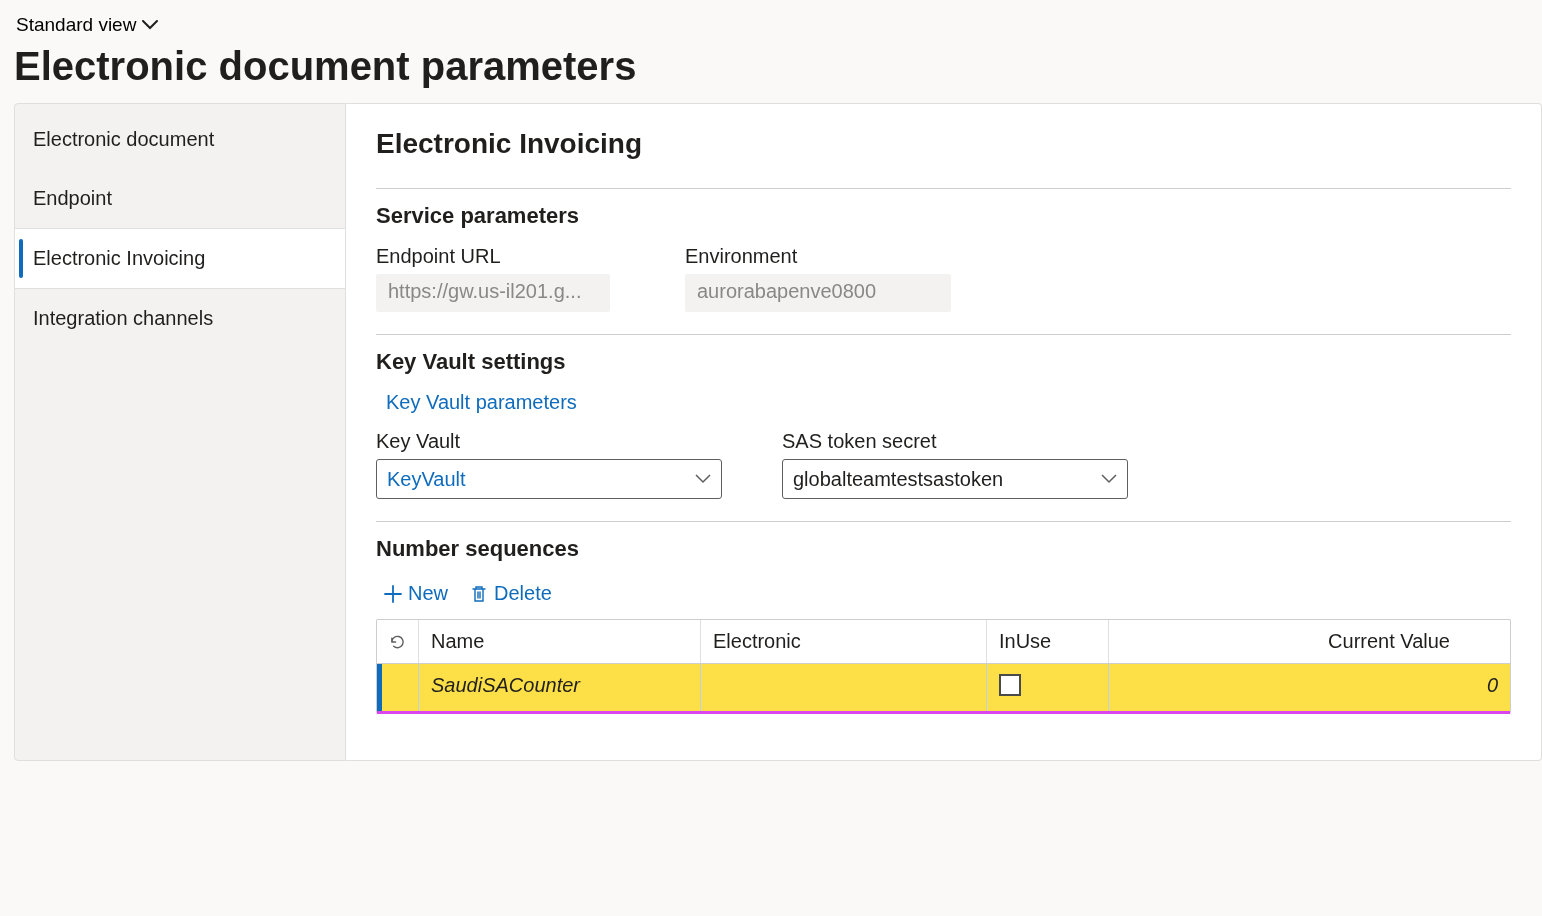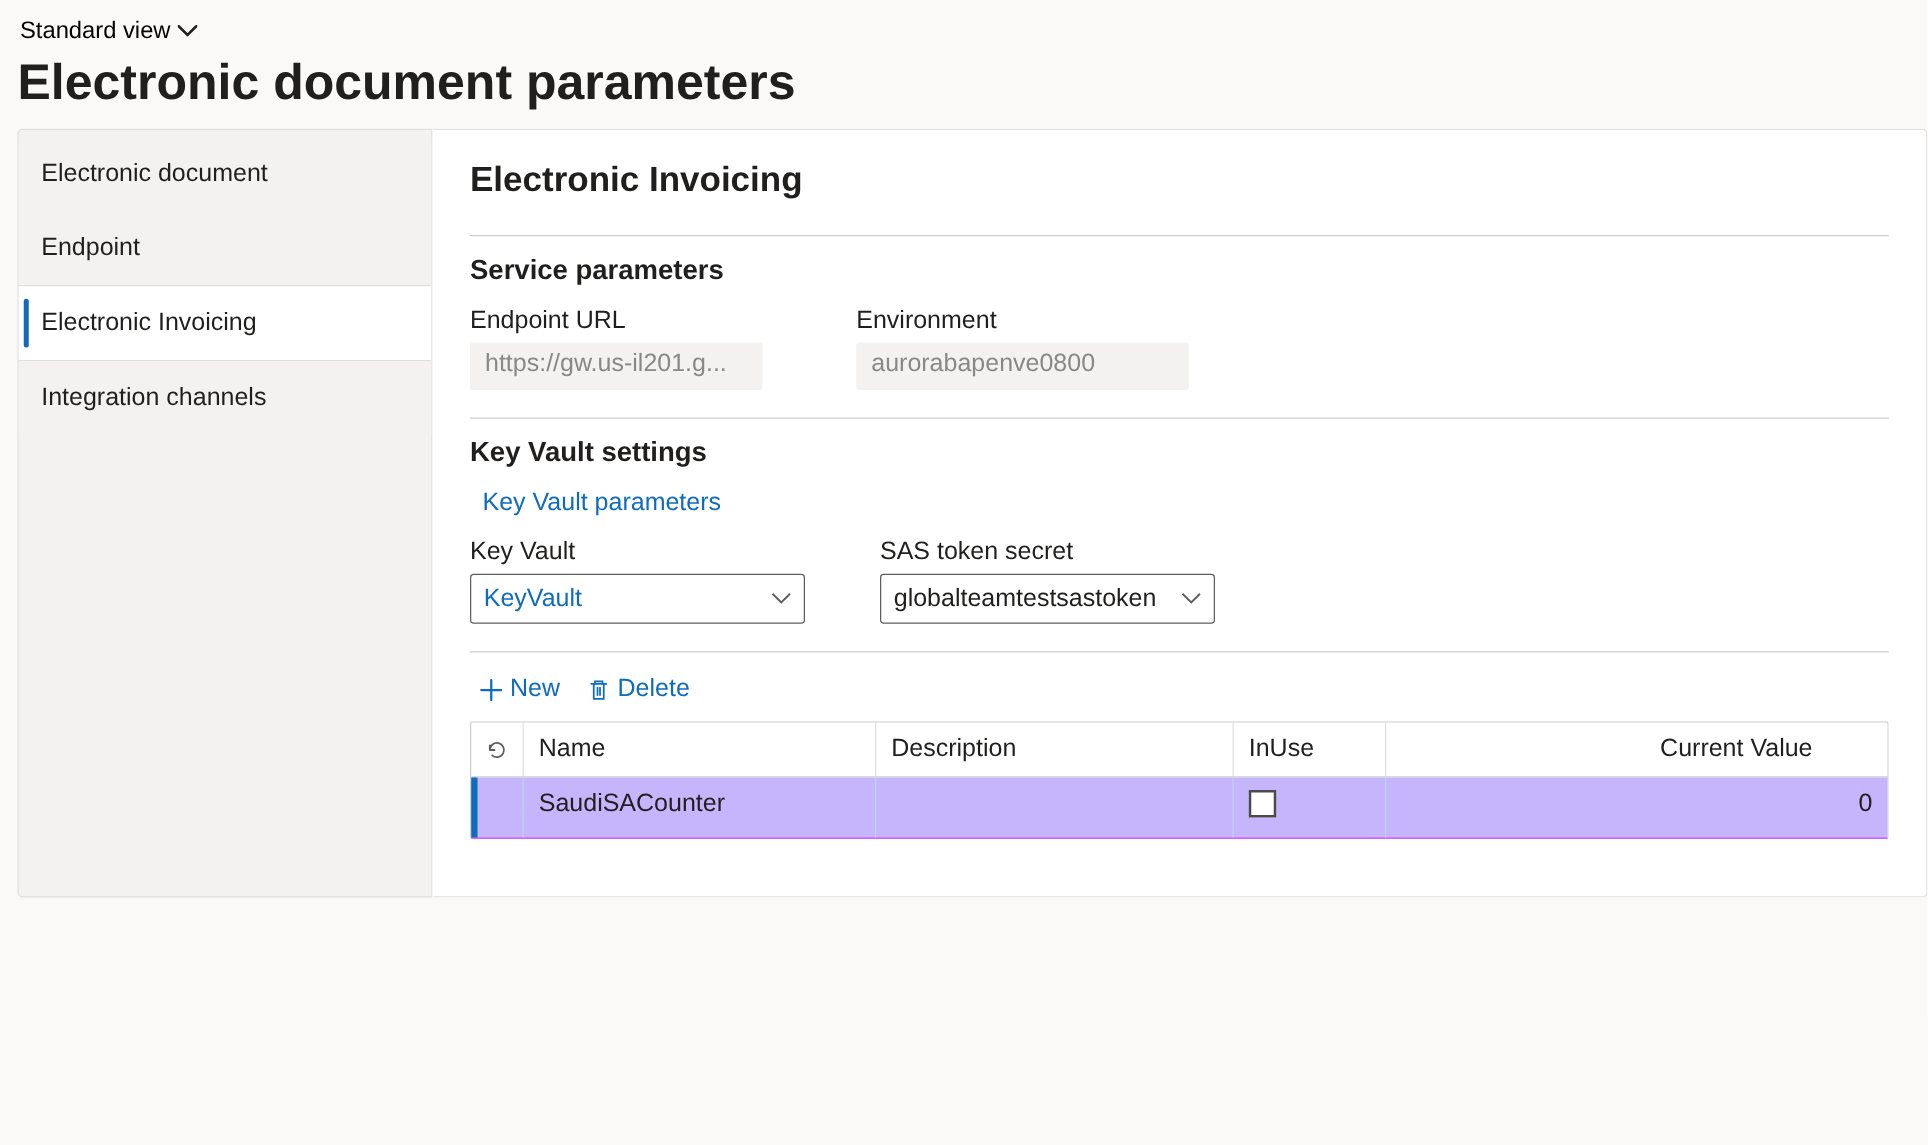--- a/index.html
+++ b/index.html
@@ -119,21 +119,21 @@
       margin-left: 10px;
       margin-bottom: 16px;
     }
     .combo-box {
       display: flex;
       align-items: center;
       justify-content: space-between;
       border: 1px solid #605e5c;
       border-radius: 3px;
       padding: 6px 10px;
-      width: 268px;
+      width: 346px;
       height: 40px;
       font-size: 20px;
       cursor: pointer;
       background: #fff;
     }
     .combo-box .value-link { color: #0f6cbd; }
     .chevron {
       width: 16px;
       height: 10px;
     }
@@ -171,23 +171,24 @@
       padding: 10px 12px;
       border-right: 1px solid #e1dfdd;
     }
     .grid-header-cell:last-child { border-right: none; }
     .col-refresh { width: 42px; display:flex; align-items:center; justify-content:center; }
     .col-name { width: 282px; }
     .col-desc { width: 286px; }
     .col-inuse { width: 122px; }
     .col-val { flex: 1; text-align: right; padding-right: 60px;}
     .grid-row {
-      background: #c4b5fd;
-      border-bottom: 1px solid #d946ef;
+      background: #fde047;
+      border-bottom: 3px solid #d946ef;
       position: relative;
+      font-style: italic;
     }
     .grid-row::before {
       content: "";
       position: absolute;
       left: 0;
       top: 0;
       bottom: 0;
       width: 5px;
       background: #0f6cbd;
     }
@@ -273,20 +274,21 @@
             <span>globalteamtestsastoken</span>
             <svg class="chevron" viewBox="0 0 16 10">
                 <path d="M1 1 L8 8 L15 1" stroke="#605e5c" stroke-width="1.5" fill="none"></path>
               </svg>
           </div>
         </div>
       </div>
     </div>
 
     <div class="section" style="border-bottom:none;">
+      <div class="section-heading">Number sequences</div>
       <div class="toolbar">
         <button class="toolbar-btn">
           <svg class="plus-icon" viewBox="0 0 18 18">
               <path d="M9 1 V17 M1 9 H17" stroke="#0f6cbd" stroke-width="1.8" stroke-linecap="round"></path>
             </svg>
           <span>New</span>
         </button>
         <button class="toolbar-btn">
           <svg class="trash-icon" viewBox="0 0 18 18">
               <path d="M3 4 H15 M6 4 V2 H12 V4 M5 4 V16 H13 V4 M8 7 V13 M10 7 V13" stroke="#0f6cbd" stroke-width="1.4" fill="none" stroke-linecap="round"></path>
@@ -296,21 +298,21 @@
       </div>
 
       <div class="grid">
         <div class="grid-header-row">
           <div class="grid-header-cell col-refresh">
             <svg class="refresh-icon" viewBox="0 0 18 18">
                 <path d="M3 9a6 6 0 1 1 2 4.5 M3 9 V5 M3 9 H7" stroke="#605e5c" stroke-width="1.5" fill="none" stroke-linecap="round"></path>
               </svg>
           </div>
           <div class="grid-header-cell col-name">Name</div>
-          <div class="grid-header-cell col-desc">Description</div>
+          <div class="grid-header-cell col-desc">Electronic</div>
           <div class="grid-header-cell col-inuse">InUse</div>
           <div class="grid-header-cell col-val">Current Value</div>
         </div>
         <div class="grid-row">
           <div class="grid-cell col-refresh"></div>
           <div class="grid-cell col-name">SaudiSACounter</div>
           <div class="grid-cell col-desc"></div>
           <div class="grid-cell col-inuse">
             <span class="checkbox-box"></span>
           </div>

